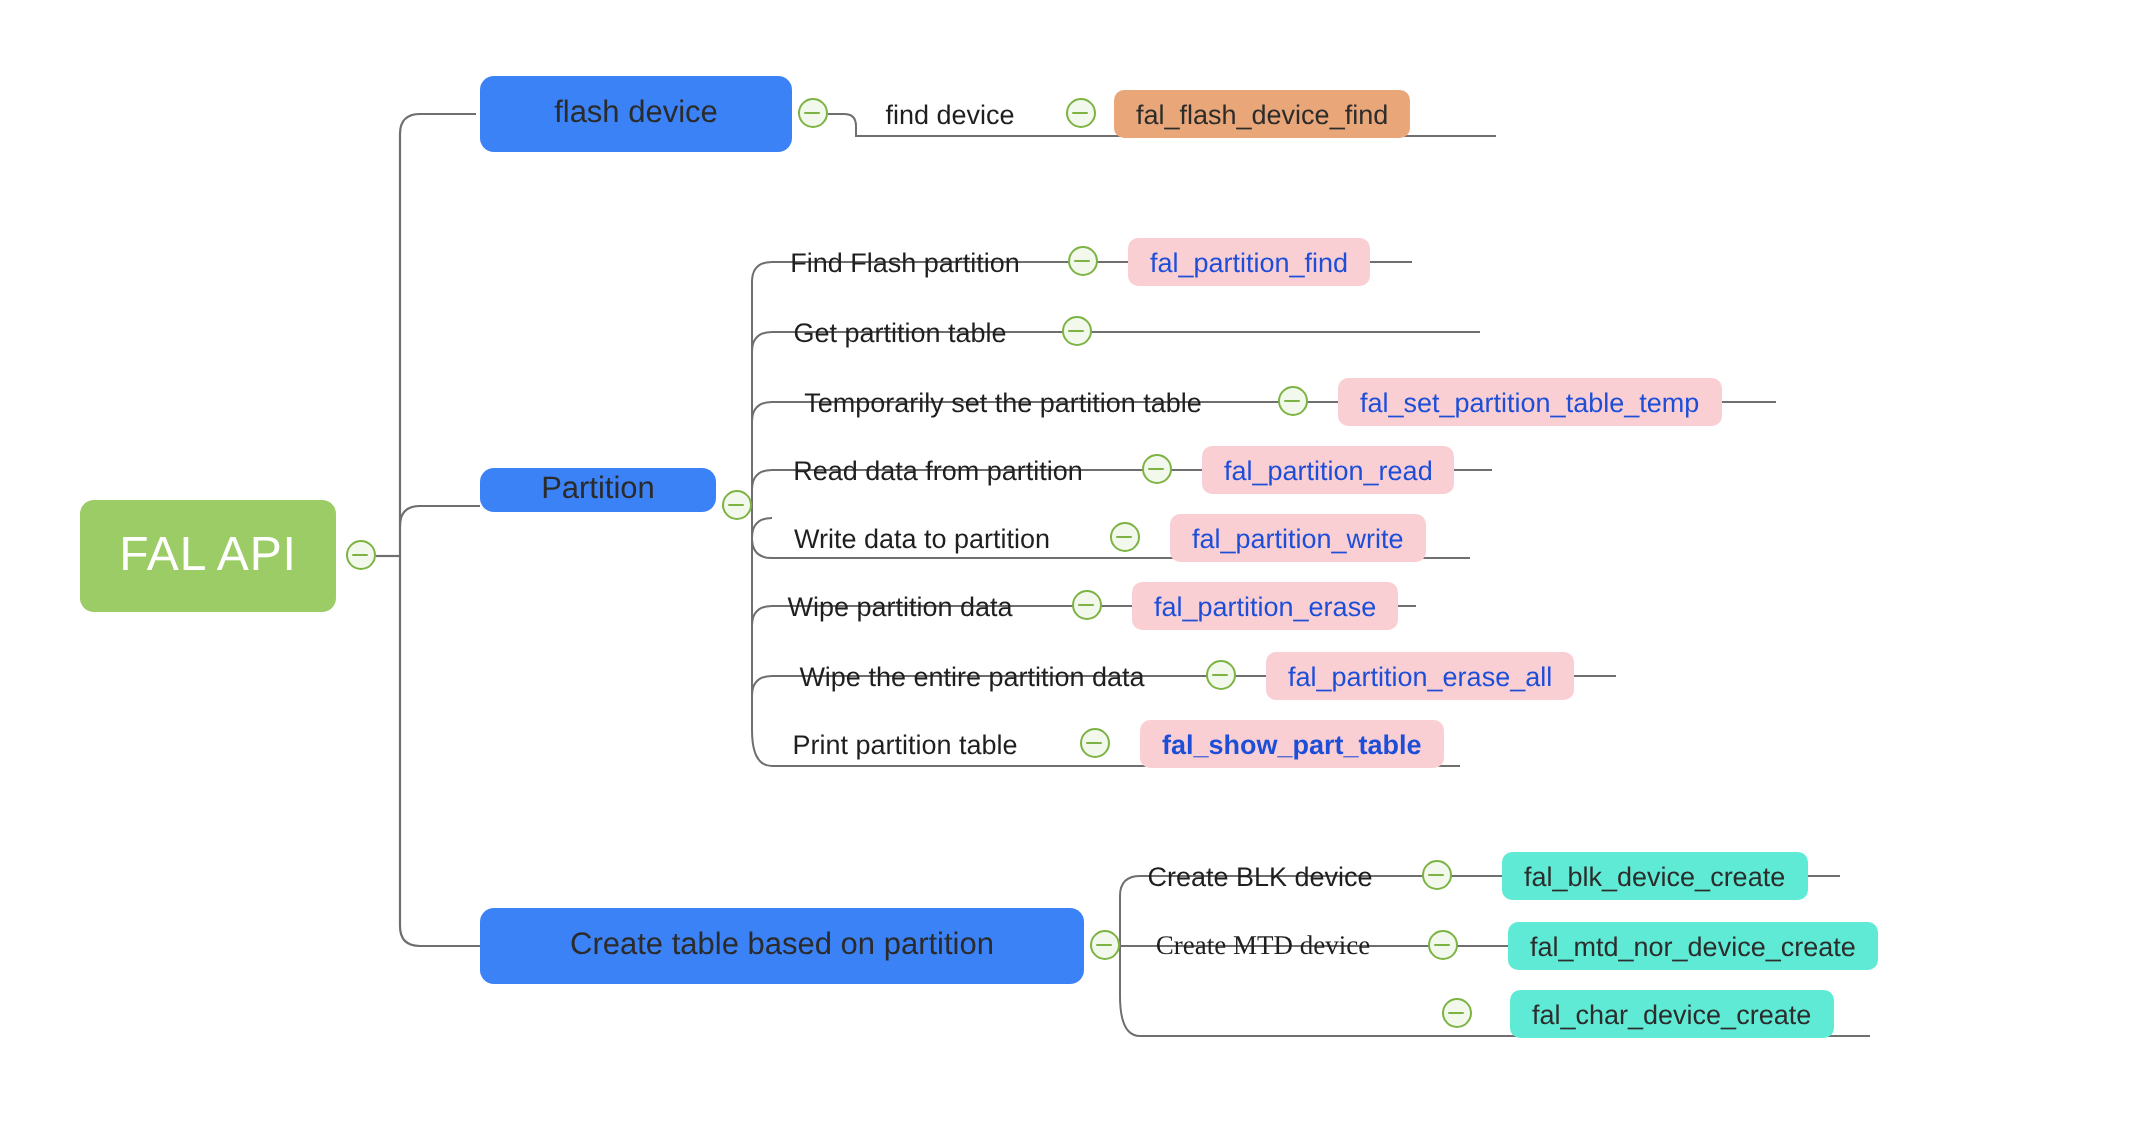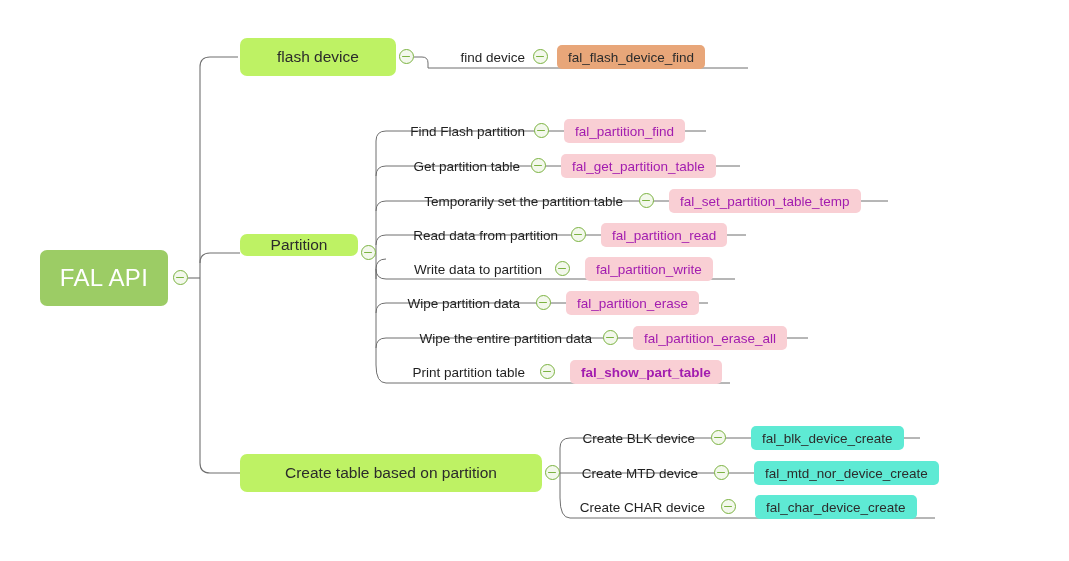--- a/index.html
+++ b/index.html
@@ -23,43 +23,42 @@
 
   .root{
     background:#9ccc65;
     color:#ffffff;
     border-radius:7px;
     font-size:24px;
     letter-spacing:.4px;
   }
 
   .parent{
-    background:#bef264;
+    background:#3b82f6;
     border-radius:7px;
     font-size:15.5px;
     color:#2b2b2b;
     padding:0 26px;
   }
 
   .leaflabel{
     font-size:13.5px;
     color:#1f1f1f;
     background:transparent;
-    justify-content:flex-end;
     padding-right:0;
   }
 
   .chip{
     border-radius:5px;
     font-size:13.5px;
     padding:0 11px;
     justify-content:center;
   }
   .chip.orange{background:#e8a679;color:#2c2c2c;}
-  .chip.pink{background:#f9cfd4;color:#a21caf;}
+  .chip.pink{background:#f9cfd4;color:#1d4ed8;}
   .chip.green{background:#5eead4;color:#2c2c2c;}
 
   .toggle{
     position:absolute;
     width:15px;height:15px;
     border-radius:50%;
     border:1.3px solid #7cb342;
     background:#f3f8ec;
     box-sizing:border-box;
     display:block;
@@ -151,23 +150,20 @@
   </div>
   <span class="toggle" style="left:534px;top:123px;"></span>
   <div class="node chip pink" style="left:564px;top:119px;height:24px;">
     <span>fal_partition_find</span>
   </div>
 
   <div class="node leaflabel" style="left:380px;top:156px;width:140px;height:20px;">
     <span>Get partition table</span>
   </div>
   <span class="toggle" style="left:531px;top:158px;"></span>
-  <div class="node chip pink" style="left:561px;top:154px;height:24px;">
-    <span>fal_get_partition_table</span>
-  </div>
 
   <div class="node leaflabel" style="left:380px;top:191px;width:243px;height:20px;">
     <span>Temporarily set the partition table</span>
   </div>
   <span class="toggle" style="left:639px;top:193px;"></span>
   <div class="node chip pink" style="left:669px;top:189px;height:24px;align-items:center;">
     <span>fal_set_partition_table_temp</span>
   </div>
 
   <div class="node leaflabel" style="left:380px;top:225px;width:178px;height:20px;">
@@ -216,29 +212,26 @@
   <span class="toggle" style="left:545px;top:465px;"></span>
 
   <div class="node leaflabel" style="left:565px;top:428px;width:130px;height:20px;">
     <span>Create BLK device</span>
   </div>
   <span class="toggle" style="left:711px;top:430px;"></span>
   <div class="node chip green" style="left:751px;top:426px;height:24px;">
     <span>fal_blk_device_create</span>
   </div>
 
-  <div class="node leaflabel" style="left:565px;top:463px;width:133px;height:20px;">
+  <div class="node leaflabel" style="left:565px;top:463px;width:133px;height:20px;font-family:Liberation Serif, serif;">
     <span>Create MTD device</span>
   </div>
   <span class="toggle" style="left:714px;top:465px;"></span>
   <div class="node chip green" style="left:754px;top:461px;height:24px;">
     <span>fal_mtd_nor_device_create</span>
   </div>
 
-  <div class="node leaflabel" style="left:565px;top:497px;width:140px;height:20px;">
-    <span>Create CHAR device</span>
-  </div>
   <span class="toggle" style="left:721px;top:499px;"></span>
   <div class="node chip green" style="left:755px;top:495px;height:24px;">
     <span>fal_char_device_create</span>
   </div>
 
 </div>
 
 </body></html>

